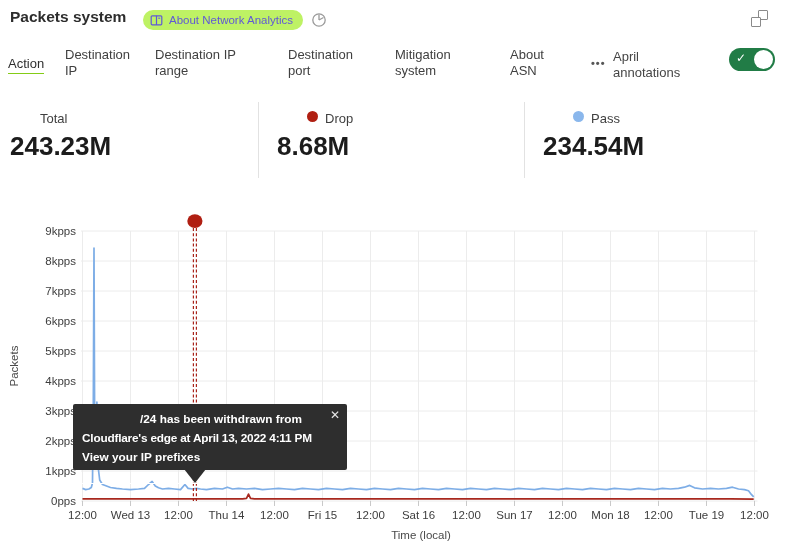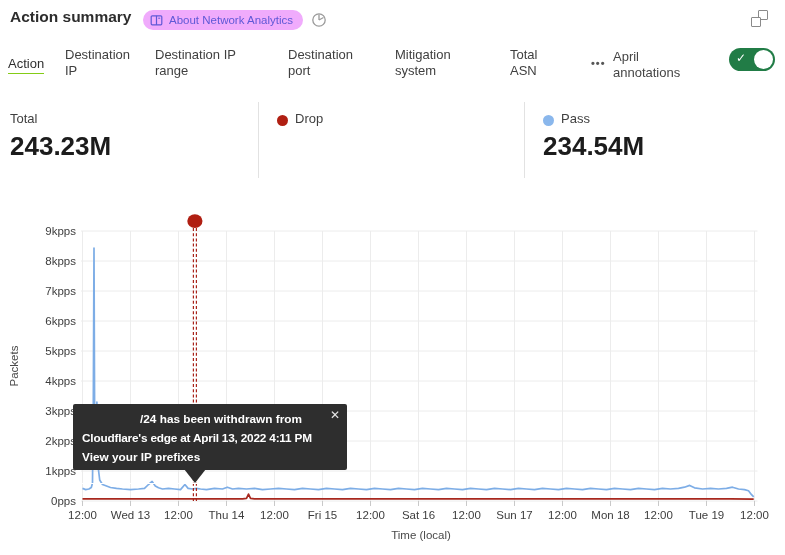--- a/index.html
+++ b/index.html
@@ -3,41 +3,41 @@
 <meta charset="utf-8">
 <style>
   * { margin:0; padding:0; box-sizing:border-box; }
   html,body { width:785px; height:555px; background:#fff; overflow:hidden;
               font-family:"Liberation Sans","DejaVu Sans",sans-serif; }
   .app { position:relative; width:785px; height:555px; background:#fff; }
 
   
   .title { position:absolute; left:10px; top:8px; font-size:15.5px; font-weight:700; color:#2d2d2d; }
   .badge { position:absolute; left:143px; top:10px; height:20px; border-radius:10px;
-           background:#f0abfc; color:#5f58d6; font-size:11.5px; display:flex; align-items:center;
+           background:#bef264; color:#5f58d6; font-size:11.5px; display:flex; align-items:center;
            padding:0 10px 0 7px; gap:6px; white-space:nowrap; }
   .hist-icon { position:absolute; left:310px; top:11px; width:18px; height:18px; }
   .restore { position:absolute; left:748px; top:8px; width:22px; height:22px; }
   .restore .back { position:absolute; right:2px; top:2px; width:10px; height:10px; border:1.4px solid #8a8a8a; border-radius:1px;}
   .restore .front{ position:absolute; left:3px; bottom:3px; width:10px; height:10px; border:1.4px solid #8a8a8a; background:#fff; border-radius:1px;}
 
   
   .tab { position:absolute; top:47px; font-size:13px; color:#404040; line-height:15.5px; cursor:pointer; }
   .tab.single { top:56px; }
   .tab.active { color:#2e2e2e; border-bottom:1px solid #84cc16; padding-bottom:1px; }
   .more-btn { position:absolute; left:591px; top:57px; font-size:11px; letter-spacing:1px; color:#555; font-weight:700; cursor:pointer; }
   .anno-label { position:absolute; left:613px; top:49px; width:80px; font-size:13px; color:#454545; line-height:15.5px; }
   .toggle { position:absolute; left:729px; top:48px; width:46px; height:23px; border-radius:12px;
             background:#217c46; cursor:pointer; }
   .toggle .check { position:absolute; left:7px; top:3px; color:#fff; font-size:12px; font-weight:700; }
   .toggle .knob { position:absolute; right:2px; top:2px; width:19px; height:19px; border-radius:50%; background:#fff; }
 
   
   .stat { position:absolute; top:111px; }
-  .stat .row { display:flex; align-items:flex-end; gap:7px; }
+  .stat .row { display:flex; align-items:flex-start; gap:7px;margin-left:30px; }
   .stat .dot { width:11px; height:11px; border-radius:50%; }
   .stat .lbl { font-size:13px; color:#3f3f3f; }
   .stat .val { margin-top:5px; font-size:26px; font-weight:600; color:#1c1c1c; }
   .vdiv { position:absolute; top:102px; width:1px; height:76px; background:#e2e2e2; }
 
   
   #chart-svg { position:absolute; left:0; top:205px; }
 
   
   .tooltip { position:absolute; left:73px; top:404px; width:274px; height:66px; background:#2e2e2e;
@@ -49,21 +49,21 @@
   .tooltip .close { position:absolute; top:2px; right:7px; color:#e6e6e6; font-size:12px; font-weight:400; cursor:pointer; }
   .tip-arrow { position:absolute; left:184px; top:469px; width:0; height:0; z-index:5;
                border-left:11px solid transparent; border-right:11px solid transparent;
                border-top:14px solid #2e2e2e; }
 </style>
 </head>
 <body>
 
 <div class="app">
 
-  <div class="title">Action summary</div>
+  <div class="title">Packets system</div>
   <div class="badge">
     <svg width="13" height="13" viewBox="0 0 13 13">
       <rect x="1.2" y="1.8" width="10.6" height="9" rx="1" fill="none" stroke="#5f58d6" stroke-width="1.2"></rect>
       <line x1="6.5" y1="1.8" x2="6.5" y2="10.8" stroke="#5f58d6" stroke-width="1.2"></line>
       <line x1="8.2" y1="4.2" x2="10.2" y2="4.2" stroke="#5f58d6" stroke-width="1"></line>
     </svg>
     <span>About Network Analytics</span>
   </div>
   <svg class="hist-icon" viewBox="0 0 18 18">
     <circle cx="9" cy="9" r="6.2" fill="none" stroke="#9a9a9a" stroke-width="1.3"></circle>
@@ -73,41 +73,42 @@
     <div class="back"></div>
       <div class="front"></div>
   </div>
 
   <div id="tabs">
       <div class="tab active single" style="left: 8px;">Action</div>
       <div class="tab" style="left: 65px; width: 78px;">Destination IP</div>
       <div class="tab" style="left: 155px; width: 98px;">Destination IP range</div>
       <div class="tab" style="left: 288px; width: 80px;">Destination port</div>
       <div class="tab" style="left: 395px; width: 78px;">Mitigation system</div>
-      <div class="tab" style="left: 510px; width: 52px;">Total ASN</div>
+      <div class="tab" style="left: 510px; width: 52px;">About ASN</div>
     </div>
   <div class="more-btn">•••</div>
   <div class="anno-label">April annotations</div>
   <div class="toggle">
     <span class="check">✓</span>
     <span class="knob"></span>
   </div>
 
   <div class="stat" style="left:10px">
     <div class="row">
         <span class="lbl">Total</span>
       </div>
     <div class="val">243.23M</div>
   </div>
   <div class="vdiv" style="left:258px"></div>
   <div class="stat" style="left:277px">
     <div class="row">
         <span class="dot" style="background: rgb(176, 31, 18);"></span>
       <span class="lbl">Drop</span>
       </div>
+    <div class="val">8.68M</div>
   </div>
   <div class="vdiv" style="left:524px"></div>
   <div class="stat" style="left:543px">
     <div class="row">
         <span class="dot" style="background: rgb(138, 183, 236);"></span>
       <span class="lbl">Pass</span>
       </div>
     <div class="val">234.54M</div>
   </div>
 

